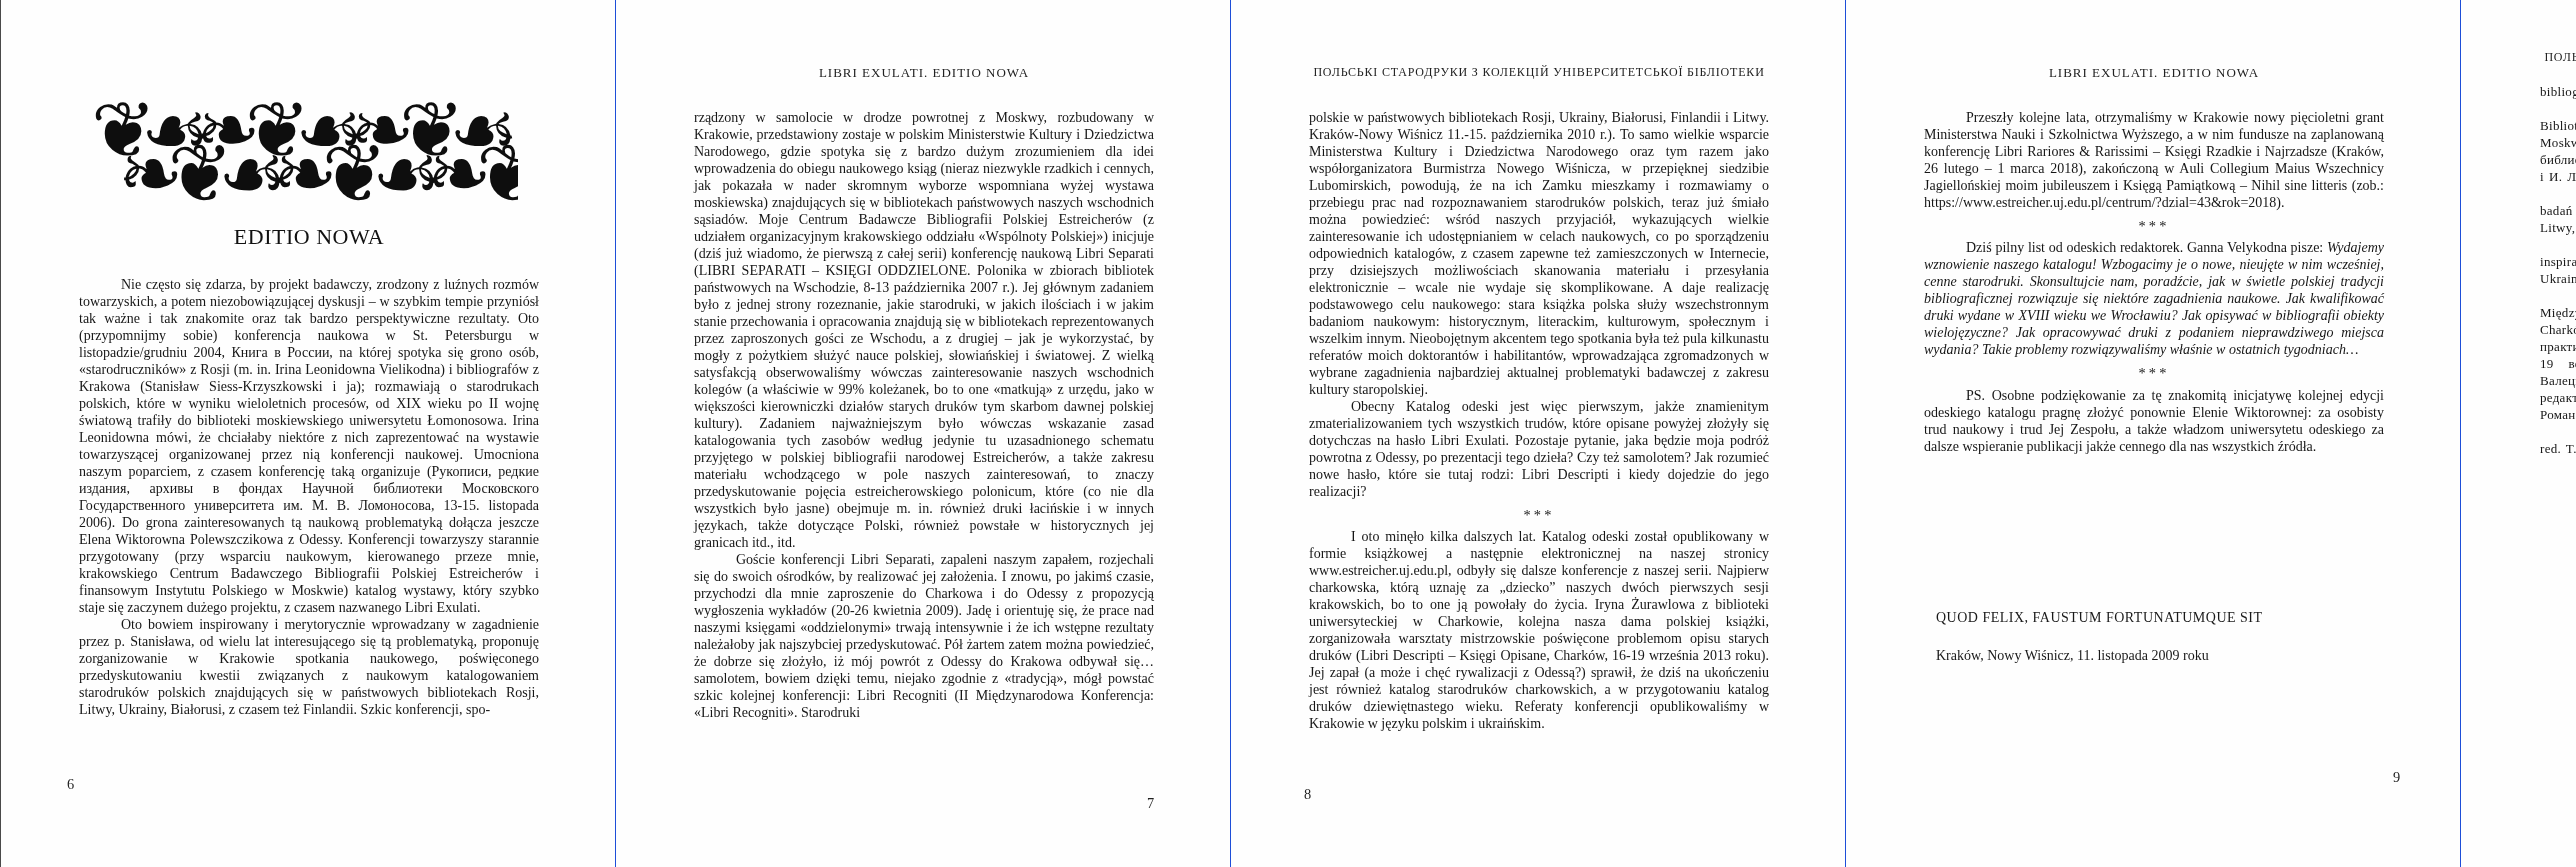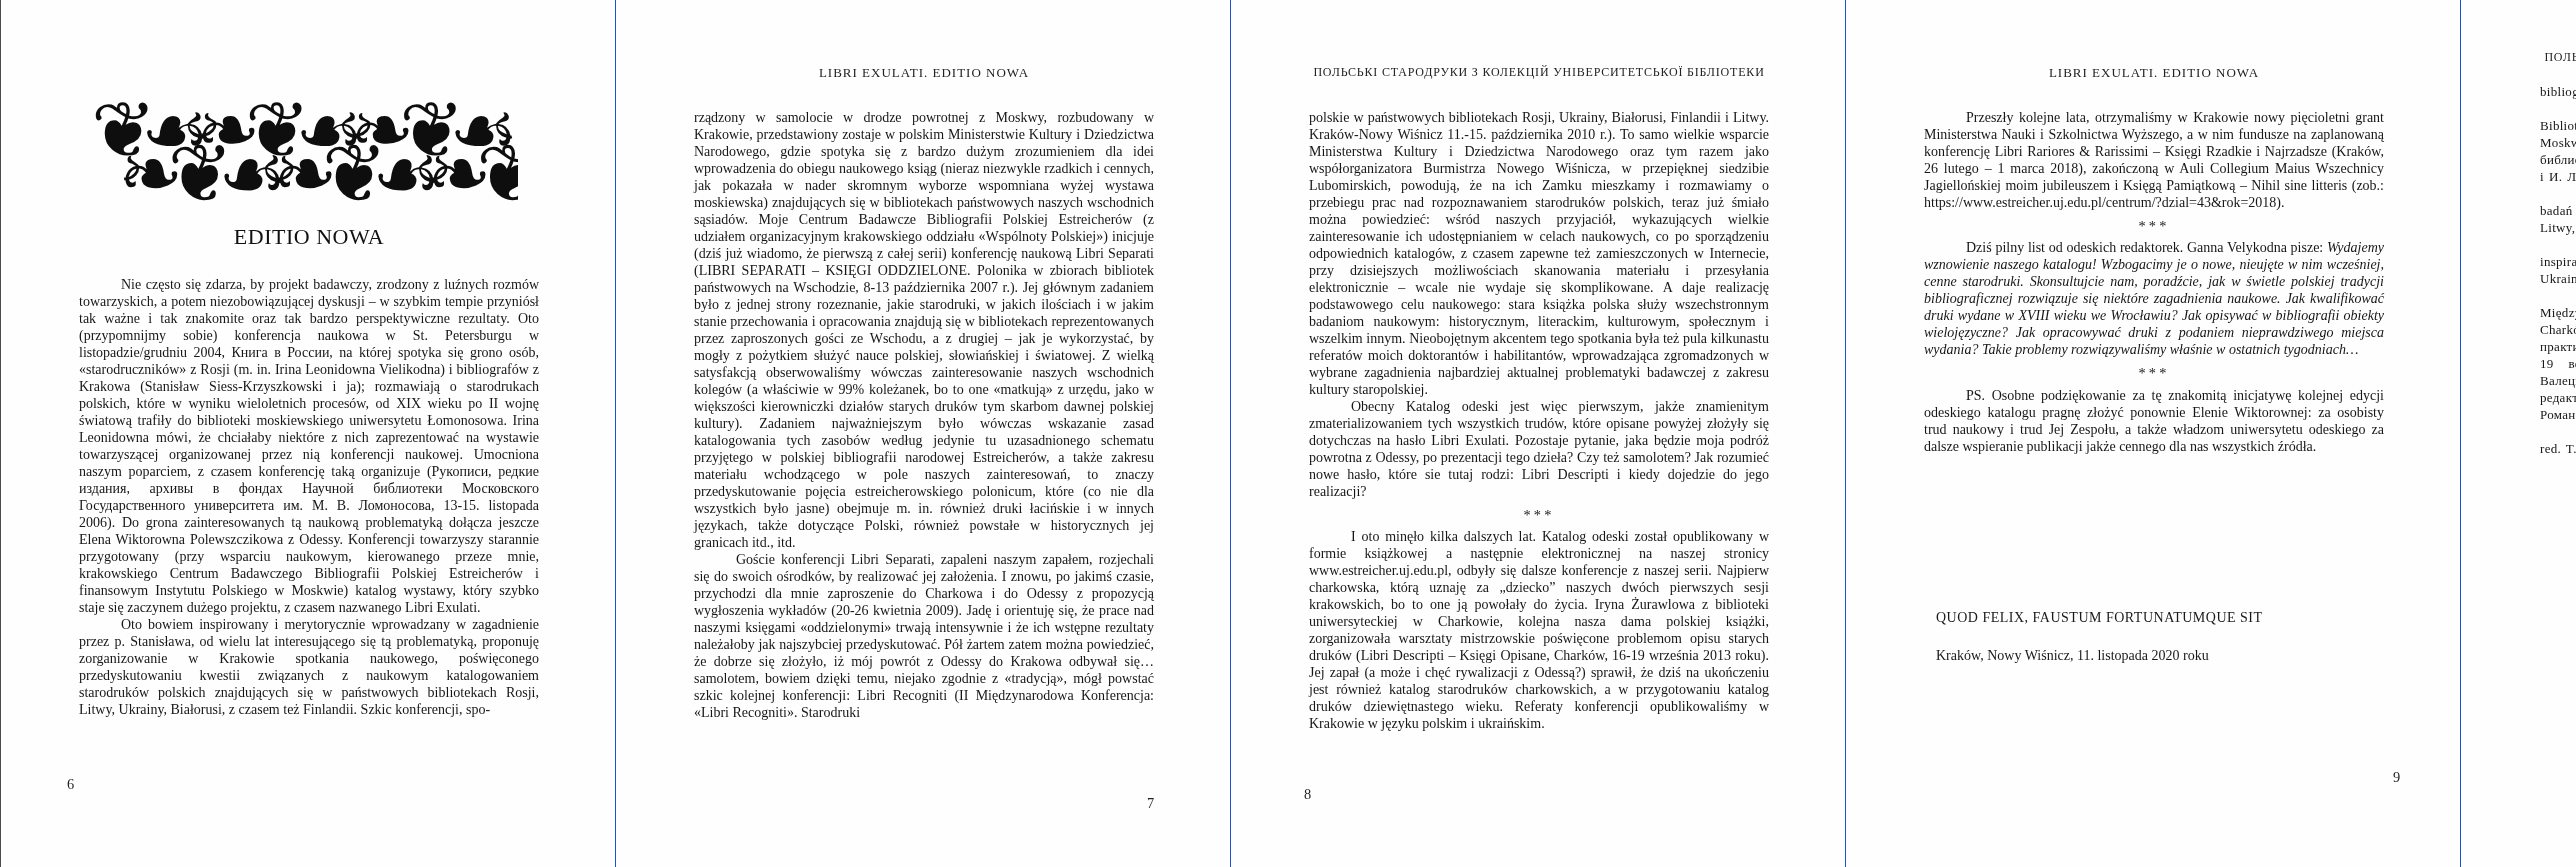--- a/index.html
+++ b/index.html
@@ -98,21 +98,21 @@
   <div class="page pg9">
     <div class="running-header">LIBRI EXULATI. EDITIO NOWA</div>
     <div class="text">
       <p class="para">Przeszły kolejne lata, otrzymaliśmy w Krakowie nowy pięcioletni grant Ministerstwa Nauki i Szkolnictwa Wyższego, a w nim fundusze na zaplanowaną konferencję Libri Rariores &amp; Rarissimi – Księgi Rzadkie i Najrzadsze (Kraków, 26 lutego – 1 marca 2018), zakończoną w Auli Collegium Maius Wszechnicy Jagiellońskiej moim jubileuszem i Księgą Pamiątkową – Nihil sine litteris (zob.: https://www.estreicher.uj.edu.pl/centrum/?dzial=43&amp;rok=2018).</p>
       <p class="divider">***</p>
       <p class="para"><span>Dziś pilny list od odeskich redaktorek. Ganna Velykodna pisze:</span> <span class="italic">Wydajemy wznowienie naszego katalogu! Wzbogacimy je o nowe, nieujęte w nim wcześniej, cenne starodruki. Skonsultujcie nam, poradźcie, jak w świetle polskiej tradycji bibliograficznej rozwiązuje się niektóre zagadnienia naukowe. Jak kwalifikować druki wydane w XVIII wieku we Wrocławiu? Jak opisywać w bibliografii obiekty wielojęzyczne? Jak opracowywać druki z podaniem nieprawdziwego miejsca wydania? Takie problemy rozwiązywaliśmy właśnie w ostatnich tygodniach…</span></p>
       <p class="divider">***</p>
       <p class="para">PS. Osobne podziękowanie za tę znakomitą inicjatywę kolejnej edycji odeskiego katalogu pragnę złożyć ponownie Elenie Wiktorownej: za osobisty trud naukowy i trud Jej Zespołu, a także władzom uniwersytetu odeskiego za dalsze wspieranie publikacji jakże cennego dla nas wszystkich źródła.</p>
     </div>
     <div class="motto">QUOD FELIX, FAUSTUM FORTUNATUMQUE SIT</div>
-    <div class="dateline">Kraków, Nowy Wiśnicz, 11. listopada 2020 roku</div>
+    <div class="dateline">Kraków, Nowy Wiśnicz, 11. listopada 2009 roku</div>
     <div class="page-number">9</div>
   </div>
 
   <div class="page pg10">
     <div class="running-header cyr">ПОЛЬСЬКІ СТАРОДРУКИ З КОЛЕКЦІЙ УНІВЕРСИТЕТСЬКОЇ БІБЛІОТЕКИ</div>
     <div class="text">
       <p class="para">PPS. Tekst taki jak ten, nie może być oczywiście pozbawiony notki bibliograficznej dotyczącej wspomnianych w nim opracowań:</p>
       <p class="para">1. katalog wystawy moskiewskiej: Polskie książki i rękopisy w zbiorach Biblioteki Naukowej Państwowego Uniwersytetu im. M. W. Łomonosowa w Moskwie. Katalog – Польские редкие книги и рукописи в фондах Научной библиотеки МГУ им. М. В. Ломоносова. Каталог, opr. S. Siess-Krzyszkowski i И. Л. Великодная, Kraków–Москва 2005.</p>
       <p class="para">2. materiały konferencji «Libri Separati»: Libri Separati. Inspiracje do badań nad starodrukami polskimi w bibliotekach Rosji, Białorusi, Ukrainy i Litwy, red. S. Siess-Krzyszkowski i W. Walecki, Kraków 2010.</p>
       <p class="para">3. materiały konferencji «Libri Recogniti»: Libri Recogniti. Nowe inspiracje do badań nad starodrukami polskimi w bibliotekach Rosji, Białorusi, Ukrainy i Litwy, red. S. Siess-Krzyszkowski i W. Walecki. – Kraków 2013.</p>

